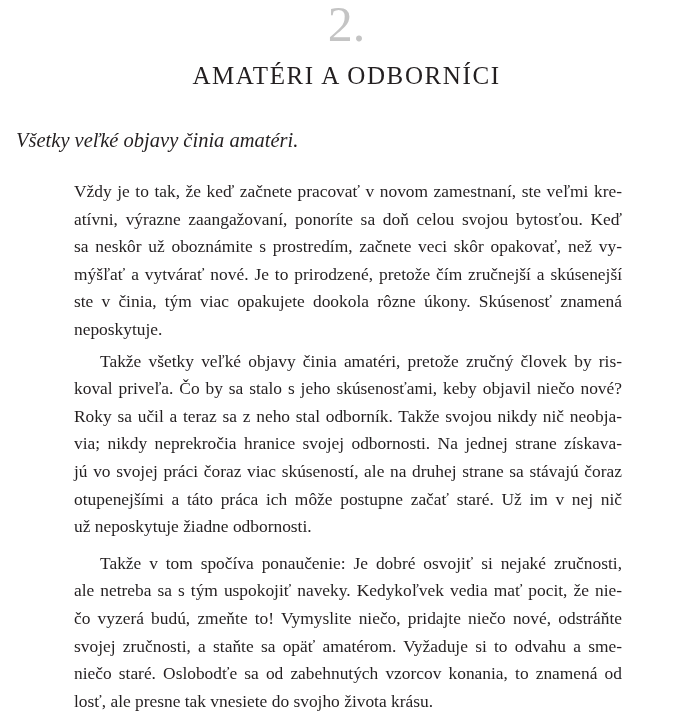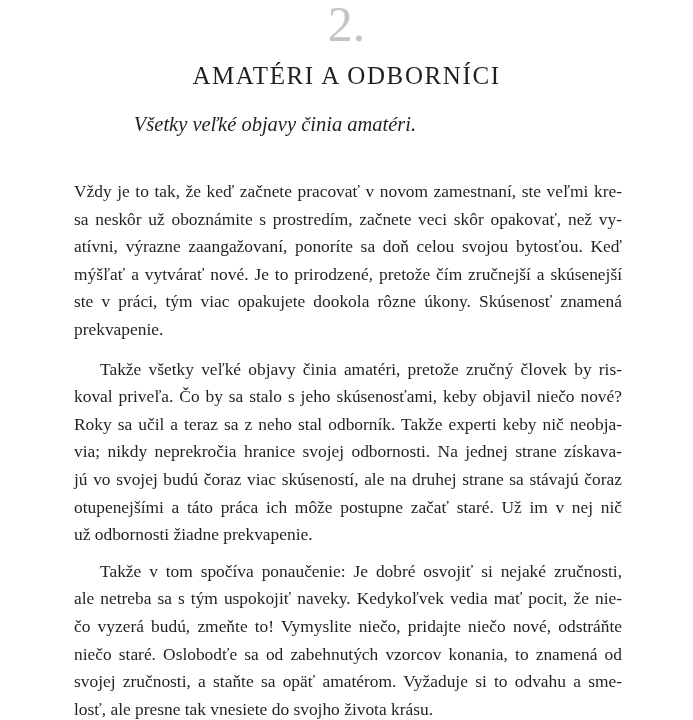--- a/index.html
+++ b/index.html
@@ -43,26 +43,26 @@
       letter-spacing: 1.6px;
       color: #231f20;
       font-weight: normal;
       margin: 0;
     }
     .epigraph {
       position: absolute;
       top: 109px;
       left: 0;
       width: 550px;
-      text-align: center;
+      text-align: left;
       font-style: italic;
       font-size: 20.5px;
       line-height: 30px;
       color: #231f20;
-      margin: 0;
+      margin: 16px;
     }
     .body-text {
       position: absolute;
       left: 74px;
       top: 178px;
       width: 548px;
     }
     .paragraph {
       margin: 0;
       font-size: 17.4px;
@@ -73,54 +73,54 @@
     }
     .paragraph .line {
       display: block;
       text-align: justify;
       text-align-last: justify;
       white-space: nowrap;
     }
     .paragraph .line.last {
       text-align-last: left;
     }
-    .paragraph.p1 { margin-bottom: 12px; }
+    .paragraph.p1 { margin-bottom: 4px; }
     .paragraph.p2 { margin-bottom: 9px; }
     .paragraph.indent .line.first {
       text-indent: 26px;
     }
   </style>
 </head>
 <body>
 
 <div class="page">
   <div class="chapter-number">2.</div>
   <h1 class="chapter-title">AMATÉRI A ODBORNÍCI</h1>
   <p class="epigraph">Všetky veľké objavy činia amatéri.</p>
 
   <div class="body-text">
     <p class="paragraph p1">
       <span class="line first">Vždy je to tak, že keď začnete pracovať v novom zamestnaní, ste veľmi kre-</span>
+      <span class="line">atívni, výrazne zaangažovaní, ponoríte sa doň celou svojou bytosťou. Keď</span>
       <span class="line">sa neskôr už oboznámite s prostredím, začnete veci skôr opakovať, než vy-</span>
-      <span class="line">atívni, výrazne zaangažovaní, ponoríte sa doň celou svojou bytosťou. Keď</span>
       <span class="line">mýšľať a vytvárať nové. Je to prirodzené, pretože čím zručnejší a skúsenejší</span>
-      <span class="line">ste v práci, tým viac opakujete dookola rôzne úkony. Skúsenosť znamená</span>
-      <span class="line last">prekvapenie.</span>
+      <span class="line">ste v činia, tým viac opakujete dookola rôzne úkony. Skúsenosť znamená</span>
+      <span class="line last">neposkytuje.</span>
     </p>
     <p class="paragraph p2 indent">
       <span class="line first">Takže všetky veľké objavy činia amatéri, pretože zručný človek by ris-</span>
       <span class="line">koval priveľa. Čo by sa stalo s jeho skúsenosťami, keby objavil niečo nové?</span>
-      <span class="line">Roky sa učil a teraz sa z neho stal odborník. Takže experti keby nič neobja-</span>
+      <span class="line">Roky sa učil a teraz sa z neho stal odborník. Takže svojou nikdy nič neobja-</span>
       <span class="line">via; nikdy neprekročia hranice svojej odbornosti. Na jednej strane získava-</span>
-      <span class="line">jú vo svojej budú čoraz viac skúseností, ale na druhej strane sa stávajú čoraz</span>
+      <span class="line">jú vo svojej práci čoraz viac skúseností, ale na druhej strane sa stávajú čoraz</span>
       <span class="line">otupenejšími a táto práca ich môže postupne začať staré. Už im v nej nič</span>
-      <span class="line last">už odbornosti žiadne prekvapenie.</span>
+      <span class="line last">už neposkytuje žiadne odbornosti.</span>
     </p>
     <p class="paragraph p3 indent">
       <span class="line first">Takže v tom spočíva ponaučenie: Je dobré osvojiť si nejaké zručnosti,</span>
       <span class="line">ale netreba sa s tým uspokojiť naveky. Kedykoľvek vedia mať pocit, že nie-</span>
       <span class="line">čo vyzerá budú, zmeňte to! Vymyslite niečo, pridajte niečo nové, odstráňte</span>
+      <span class="line">svojej zručnosti, a staňte sa opäť amatérom. Vyžaduje si to odvahu a sme-</span>
       <span class="line">niečo staré. Oslobodťe sa od zabehnutých vzorcov konania, to znamená od</span>
-      <span class="line">svojej zručnosti, a staňte sa opäť amatérom. Vyžaduje si to odvahu a sme-</span>
       <span class="line last">losť, ale presne tak vnesiete do svojho života krásu.</span>
     </p>
   </div>
 </div>
 
 </body></html>

